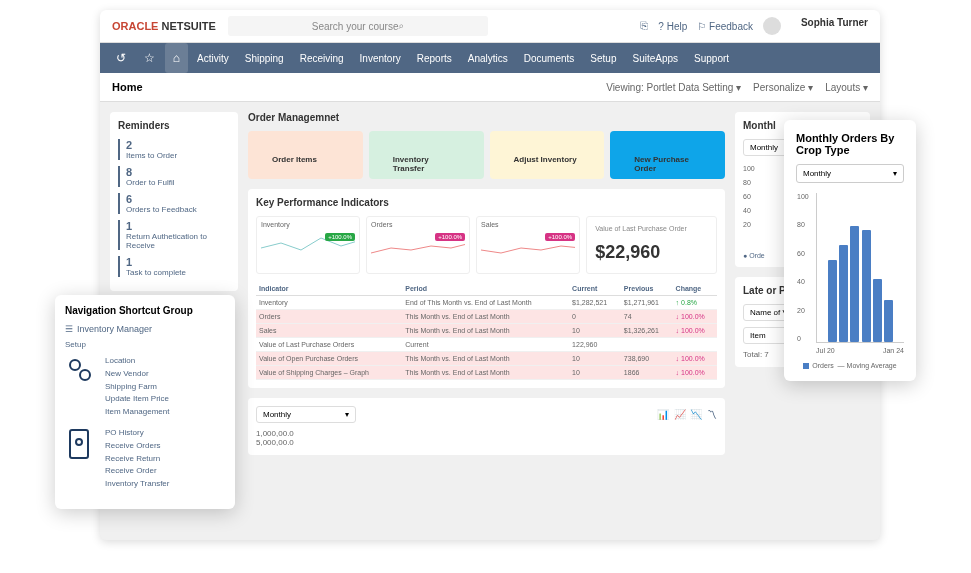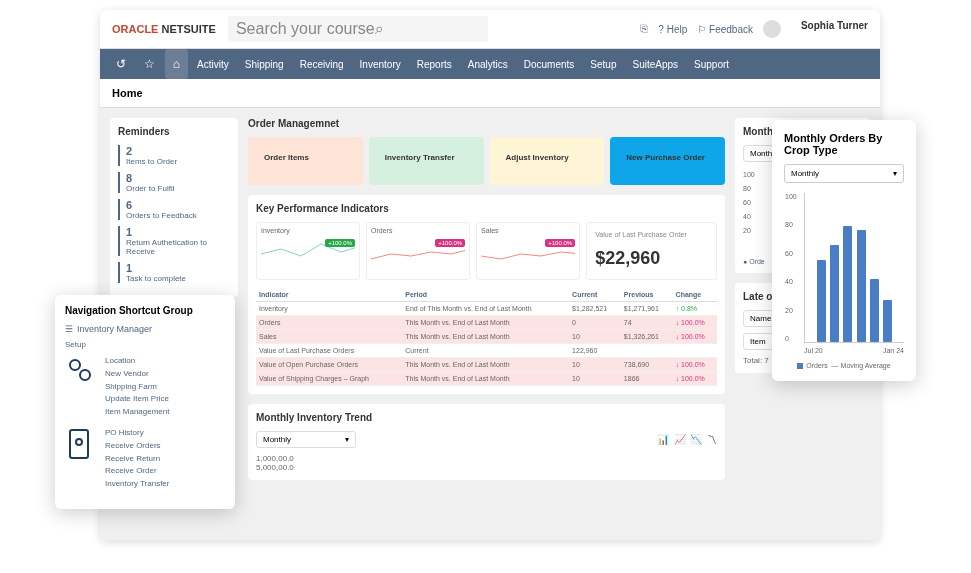--- a/index.html
+++ b/index.html
@@ -2,40 +2,40 @@
 <html><head>
 <meta charset="utf-8">
 <style>
 *{margin:0;padding:0;box-sizing:border-box;font-family:Arial,sans-serif}
 body{background:#fff;width:971px;height:573px;position:relative;overflow:hidden}
 .app{position:absolute;top:10px;left:100px;width:780px;height:530px;background:#f0f0f0;border-radius:6px;box-shadow:0 2px 10px rgba(0,0,0,.15);overflow:hidden}
 .topbar{background:#fff;padding:6px 12px;display:flex;align-items:center;gap:12px;border-bottom:1px solid #ddd}
 .logo{font-weight:bold;font-size:11px}
 .logo .oracle{color:#c74634}
 .logo .ns{color:#333}
-.search{flex:1;max-width:260px;background:#f5f5f5;border-radius:3px;padding:4px 8px;font-size:16px;color:#888;display:flex;align-items:center;justify-content:flex-start}
+.search{flex:1;max-width:260px;background:#f5f5f5;border-radius:3px;padding:4px 8px;font-size:10px;color:#888;display:flex;align-items:center;justify-content:center}
 .topright{margin-left:auto;display:flex;gap:10px;align-items:center;font-size:10px;color:#506784}
 .user{display:flex;align-items:flex-start;gap:20px;color:#333;font-weight:700}
 .avatar{width:18px;height:18px;border-radius:50%;background:#ddd}
 .navbar{background:#506784;display:flex;align-items:center;padding:0 8px;gap:2px}
 .nav-icon{color:#fff;padding:8px;font-size:12px;cursor:pointer}
 .nav-icon.home{background:#6b7e96;border-radius:3px}
 .nav-item{color:#fff;font-size:10px;padding:8px 7px;cursor:pointer}
 .subbar{background:#fff;padding:8px 12px;display:flex;align-items:center;font-size:11px;border-bottom:1px solid #ddd}
 .subright{margin-left:auto;display:flex;gap:12px;align-items:center;color:#666;font-size:10px}
 .content{display:flex;padding:10px;gap:10px;height:calc(100% - 100px);overflow:hidden}
 .col-left{width:128px}
 .col-mid{flex:1}
 .col-right{width:135px}
 .panel{background:#fff;border-radius:4px;padding:8px;margin-bottom:10px}
 .panel-title{font-size:10px;font-weight:600;color:#333;margin-bottom:8px}
 .reminder{border-left:2px solid #506784;padding-left:6px;margin-bottom:6px;font-size:8px;color:#506784}
 .reminder .n{font-size:11px;font-weight:600}
 .cards{display:flex;gap:6px;margin-bottom:10px}
-.card{flex:1;border-radius:4px;padding:16px;height:48px;font-size:8px;font-weight:600;color:#333;position:relative}
+.card{flex:1;border-radius:4px;padding:24px;height:48px;font-size:8px;font-weight:600;color:#333;position:relative}
 .c1{background:#fde4d6}
 .c2{background:#d6f0e0}
 .c3{background:#fef5d6}
 .c4{background:#0ea5e9}
 .kpi-row{display:flex;gap:6px;margin-bottom:8px}
 .kpi{flex:1;background:#fff;border:1px solid #eee;border-radius:3px;padding:4px;height:58px;font-size:7px;color:#666;position:relative}
 .kpi-value{flex:1.2;background:#fff;border:1px solid #eee;border-radius:3px;padding:8px;height:58px}
 .kpi-value .lbl{font-size:7px;color:#888}
 .kpi-value .val{font-size:18px;font-weight:bold;color:#333;margin-top:10px}
 .badge{position:absolute;top:16px;right:4px;background:#d63384;color:#fff;font-size:6px;padding:1px 3px;border-radius:2px}
@@ -47,21 +47,21 @@
 .up{color:#28a745}
 .dn{color:#d63384}
 .select{border:1px solid #ddd;border-radius:3px;padding:3px 6px;font-size:8px;display:flex;justify-content:space-between;align-items:center;margin-bottom:6px}
 .popup1{position:absolute;top:295px;left:55px;width:180px;background:#fff;border-radius:6px;box-shadow:0 4px 20px rgba(0,0,0,.2);padding:10px;z-index:10}
 .popup1 h3{font-size:10px;font-weight:600;margin-bottom:8px}
 .popup1 .mgr{font-size:9px;color:#506784;margin-bottom:6px;display:flex;align-items:center;gap:4px}
 .popup1 .setup{font-size:8px;color:#506784;margin-bottom:6px}
 .popup1 .sec{display:flex;gap:8px;margin-bottom:8px}
 .popup1 .ico{width:32px;color:#1e3a5f}
 .popup1 .links{font-size:8px;color:#506784;line-height:1.6}
-.popup2{position:absolute;top:120px;right:55px;width:144px;background:#fff;border-radius:6px;box-shadow:0 4px 20px rgba(0,0,0,.2);padding:12px;z-index:10}
+.popup2{position:absolute;top:120px;right:55px;width:132px;background:#fff;border-radius:6px;box-shadow:0 4px 20px rgba(0,0,0,.2);padding:12px;z-index:10}
 .popup2 h3{font-size:11px;font-weight:bold;margin-bottom:8px}
 .popup2 .sel{border:1px solid #ccc;border-radius:3px;padding:4px 6px;font-size:8px;display:flex;justify-content:space-between;margin-bottom:10px}
 .popup2 .chart{height:150px;position:relative;border-left:1px solid #ccc;border-bottom:1px solid #ccc;margin-left:20px}
 .popup2 .ylabels{position:absolute;left:-20px;top:0;height:100%;font-size:7px;color:#666;display:flex;flex-direction:column;justify-content:space-between}
 .popup2 .bars{position:absolute;bottom:0;left:10px;right:10px;height:100%;display:flex;align-items:flex-end;justify-content:space-around}
 .popup2 .bar{width:9px;background:#4a7ec4;border-radius:1px}
 .popup2 .xlabels{display:flex;justify-content:space-between;font-size:7px;color:#666;margin-left:20px;margin-top:4px}
 .popup2 .legend{font-size:7px;color:#666;margin-top:8px;text-align:center}
 .popup2 .legend .d{display:inline-block;width:6px;height:6px;background:#4a7ec4;margin-right:3px;vertical-align:middle}
 .chart-icons{display:flex;gap:4px;color:#506784;font-size:10px}
@@ -98,20 +98,25 @@
     <span class="nav-item">Inventory</span>
     <span class="nav-item">Reports</span>
     <span class="nav-item">Analytics</span>
     <span class="nav-item">Documents</span>
     <span class="nav-item">Setup</span>
     <span class="nav-item">SuiteApps</span>
     <span class="nav-item">Support</span>
   </div>
   <div class="subbar">
     <span style="font-weight:600">Home</span>
+    <div class="subright">
+      <span><span>Viewing: Portlet Data Setting</span> ▾</span>
+      <span><span>Personalize</span> ▾</span>
+      <span><span>Layouts</span> ▾</span>
+    </div>
   </div>
   <div class="content">
     <div class="col-left">
       <div class="panel">
         <div class="panel-title">Reminders</div>
         <div id="reminders">
             <div class="reminder">
               <div class="n">2</div>
               <div>Items to Order</div>
             </div>
@@ -211,21 +216,20 @@
                 <td>Value of Shipping Charges – Graph</td>
                 <td>This Month vs. End of Last Month</td>
                 <td>10</td>
                 <td>1866</td>
                 <td><span class="dn">↓ 100.0%</span></td>
               </tr>
             </tbody>
           </table>
       </div>
       <div class="panel">
-        <div class="panel-title">Monthly Inventory Trend</div>
         <div style="display:flex;justify-content:space-between;align-items:center">
           <div class="select" style="width:100px;margin:0">
               <span>Monthly</span>
               <span>▾</span>
             </div>
           <div class="chart-icons">
             <span>📊</span>
             <span>📈</span>
             <span>📉</span>
             <span>〽</span>

